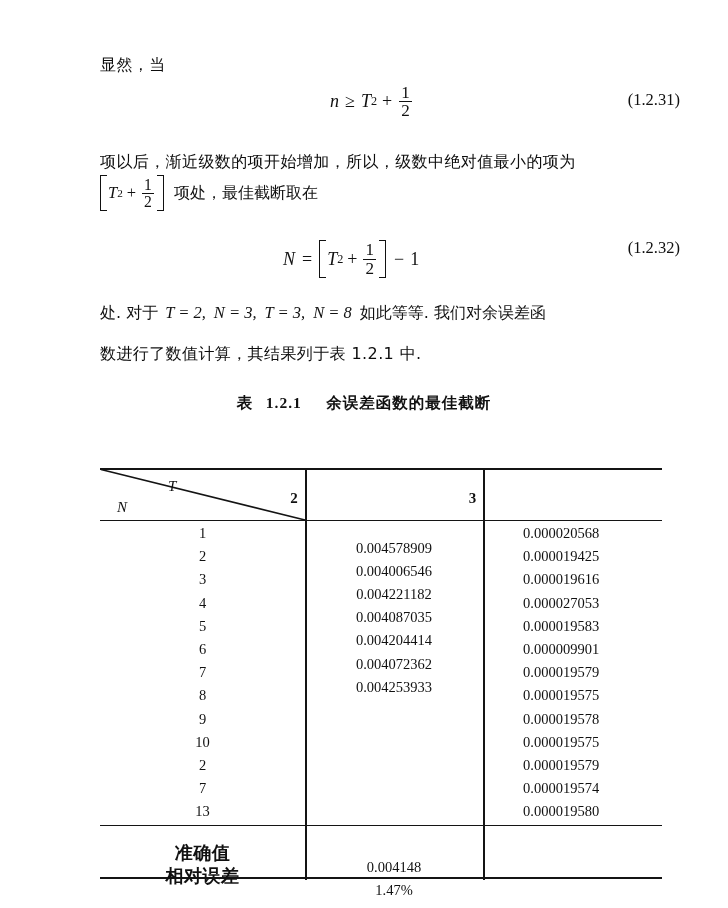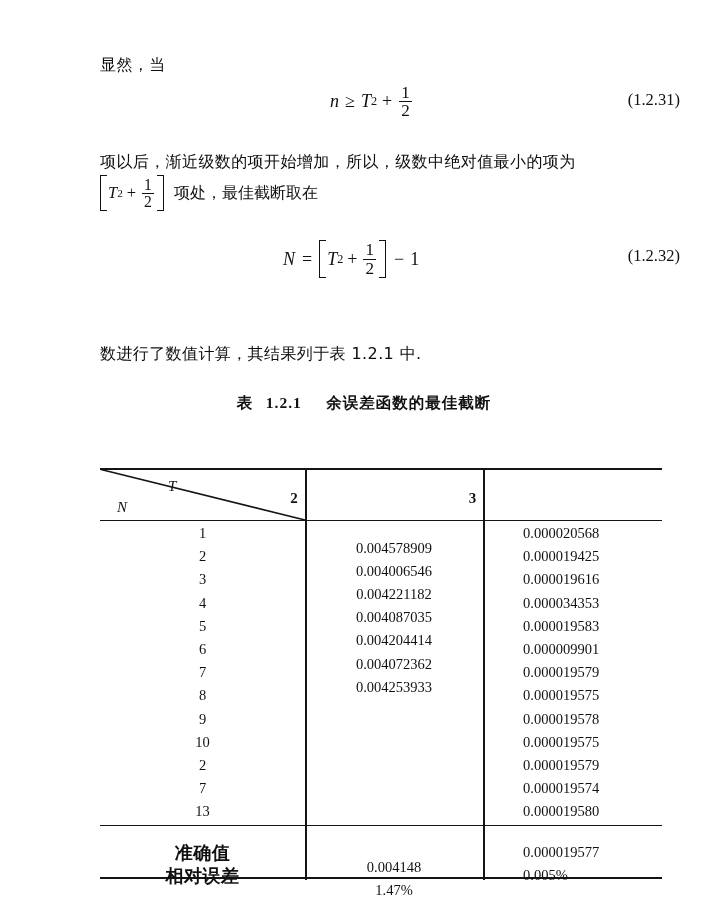--- a/index.html
+++ b/index.html
@@ -245,23 +245,31 @@
           <span class="frac">
             <span class="num">1</span>
             <span class="den">2</span>
           </span>
         </span>
         <span class="bar r"></span>
       </span>
       <span class="mathup" style="margin:0 6px 0 8px;">−</span>
       <span class="mathup">1</span>
     </div>
-    <div class="eqnum" style="top:8px;">(1.2.32)</div>
-  </div>
-
+    <div class="eqnum" style="top:0;">(1.2.32)</div>
+  </div>
+
+  <div style="position:absolute; left:100px; top:303px; display:flex; align-items:baseline; white-space:nowrap;">
+    <span class="cjk">处. 对于</span>
+    <span class="math mathup" style="margin-left:7px; font-style:italic; font-size:16.5px;">T = 2,</span>
+    <span class="math" style="margin-left:8px; font-size:16.5px;">N = 3,</span>
+    <span class="math" style="margin-left:8px; font-size:16.5px;">T = 3,</span>
+    <span class="math" style="margin-left:8px; font-size:16.5px;">N = 8</span>
+    <span class="cjk" style="margin-left:8px;">如此等等. 我们对余误差函</span>
+  </div>
 
   <div class="para cjk" style="left:100px; top:337px;">数进行了数值计算，其结果列于表 1.2.1 中.</div>
 
   <div class="tbl-caption" style="top:393px;">
     <span>表</span>
     <span class="capnum" style="margin:0 4px 0 6px;">1.2.1</span>
     <span style="margin-left:14px;">余误差函数的最佳截断</span>
   </div>
 
   <div class="table-wrap">
@@ -290,21 +298,21 @@
         <span class="cell-v2">0.000019425</span>
       </div>
       <div class="row">
         <span class="cell-n">3</span>
         <span class="cell-v1">0.004221182</span>
         <span class="cell-v2">0.000019616</span>
       </div>
       <div class="row">
         <span class="cell-n">4</span>
         <span class="cell-v1">0.004087035</span>
-        <span class="cell-v2">0.000034353</span>
+        <span class="cell-v2">0.000027053</span>
       </div>
       <div class="row">
         <span class="cell-n">5</span>
         <span class="cell-v1">0.004204414</span>
         <span class="cell-v2">0.000019583</span>
       </div>
       <div class="row">
         <span class="cell-n">6</span>
         <span class="cell-v1">0.004072362</span>
         <span class="cell-v2">0.000009901</span>
@@ -343,26 +351,24 @@
         <span class="cell-n">13</span>
         <span class="cell-v1"></span>
         <span class="cell-v2">0.000019580</span>
       </div>
     </div>
 
     <div class="summary-rows">
       <div class="row">
         <span class="cell-n cjk-lbl">准确值</span>
         <span class="cell-v1">0.004148</span>
-        <span class="cell-v2">0.000019577</span>
       </div>
       <div class="row">
         <span class="cell-n cjk-lbl">相对误差</span>
         <span class="cell-v1">1.47%</span>
-        <span class="cell-v2">0.005%</span>
       </div>
     </div>
   </div>
 
   <div class="hdr-T">T</div>
   <div class="hdr-N">N</div>
   <div class="hdr-val v1">2</div>
   <div class="hdr-val v2">3</div>
 
 </div>

